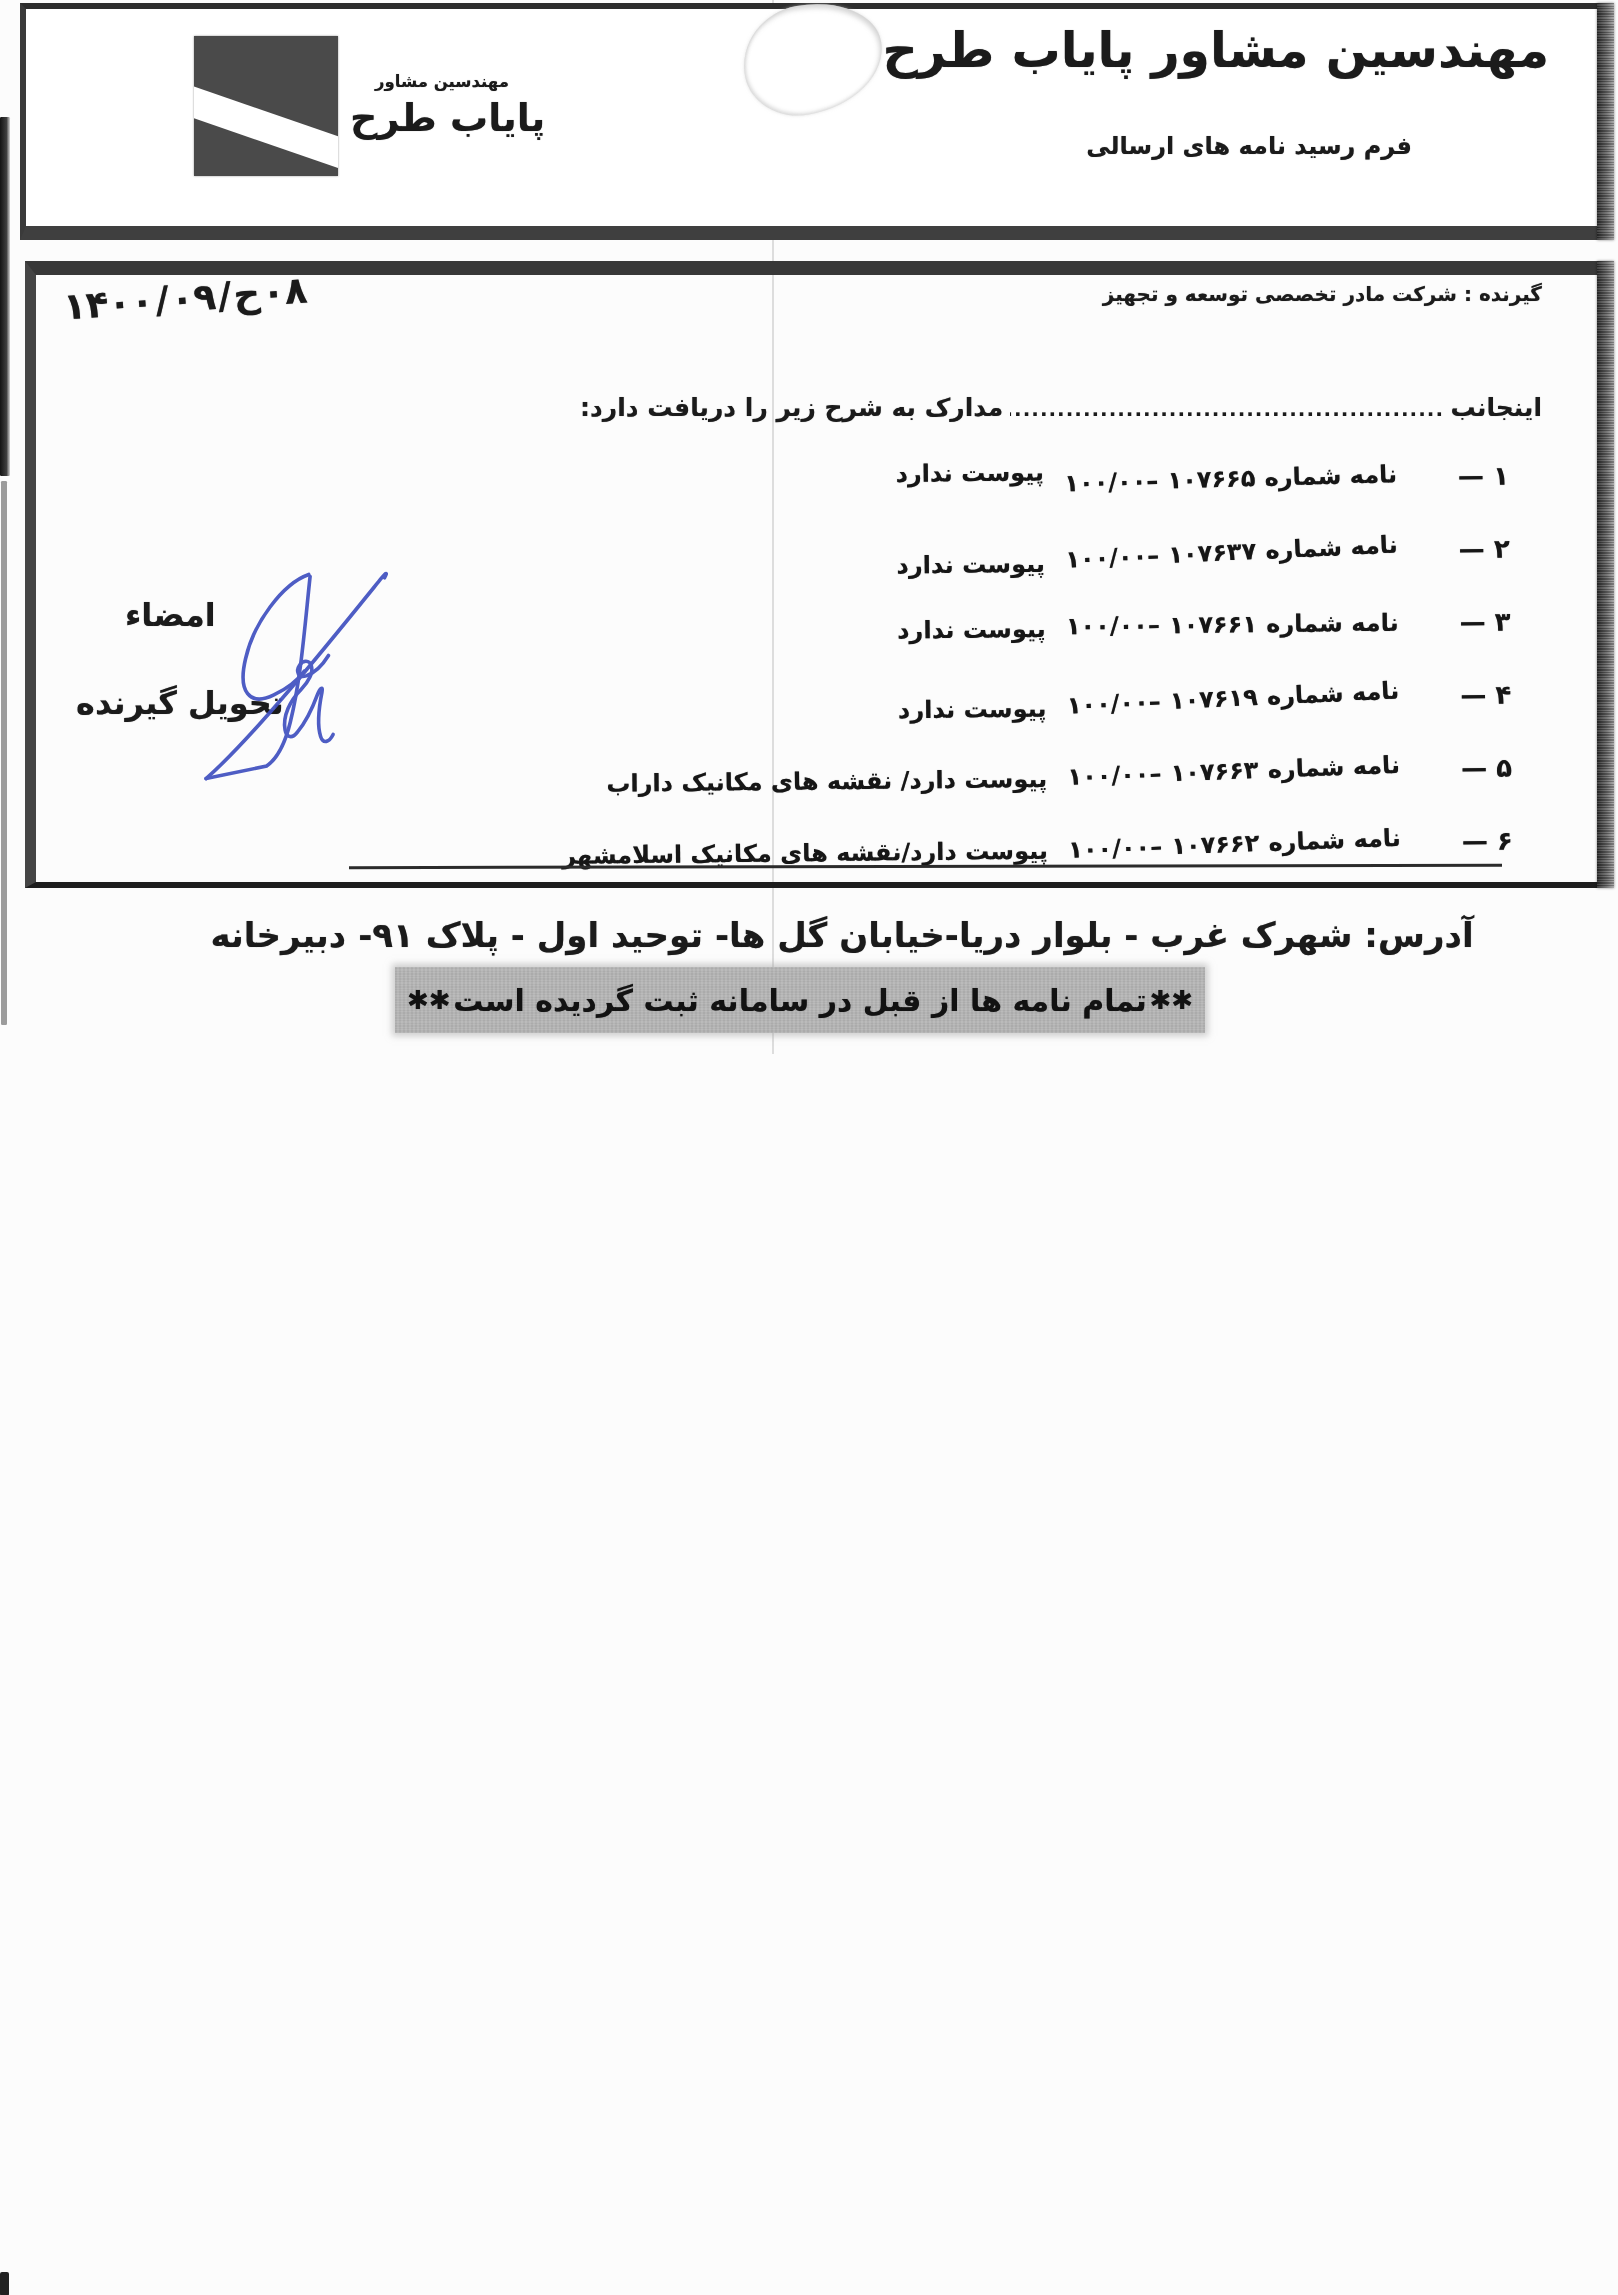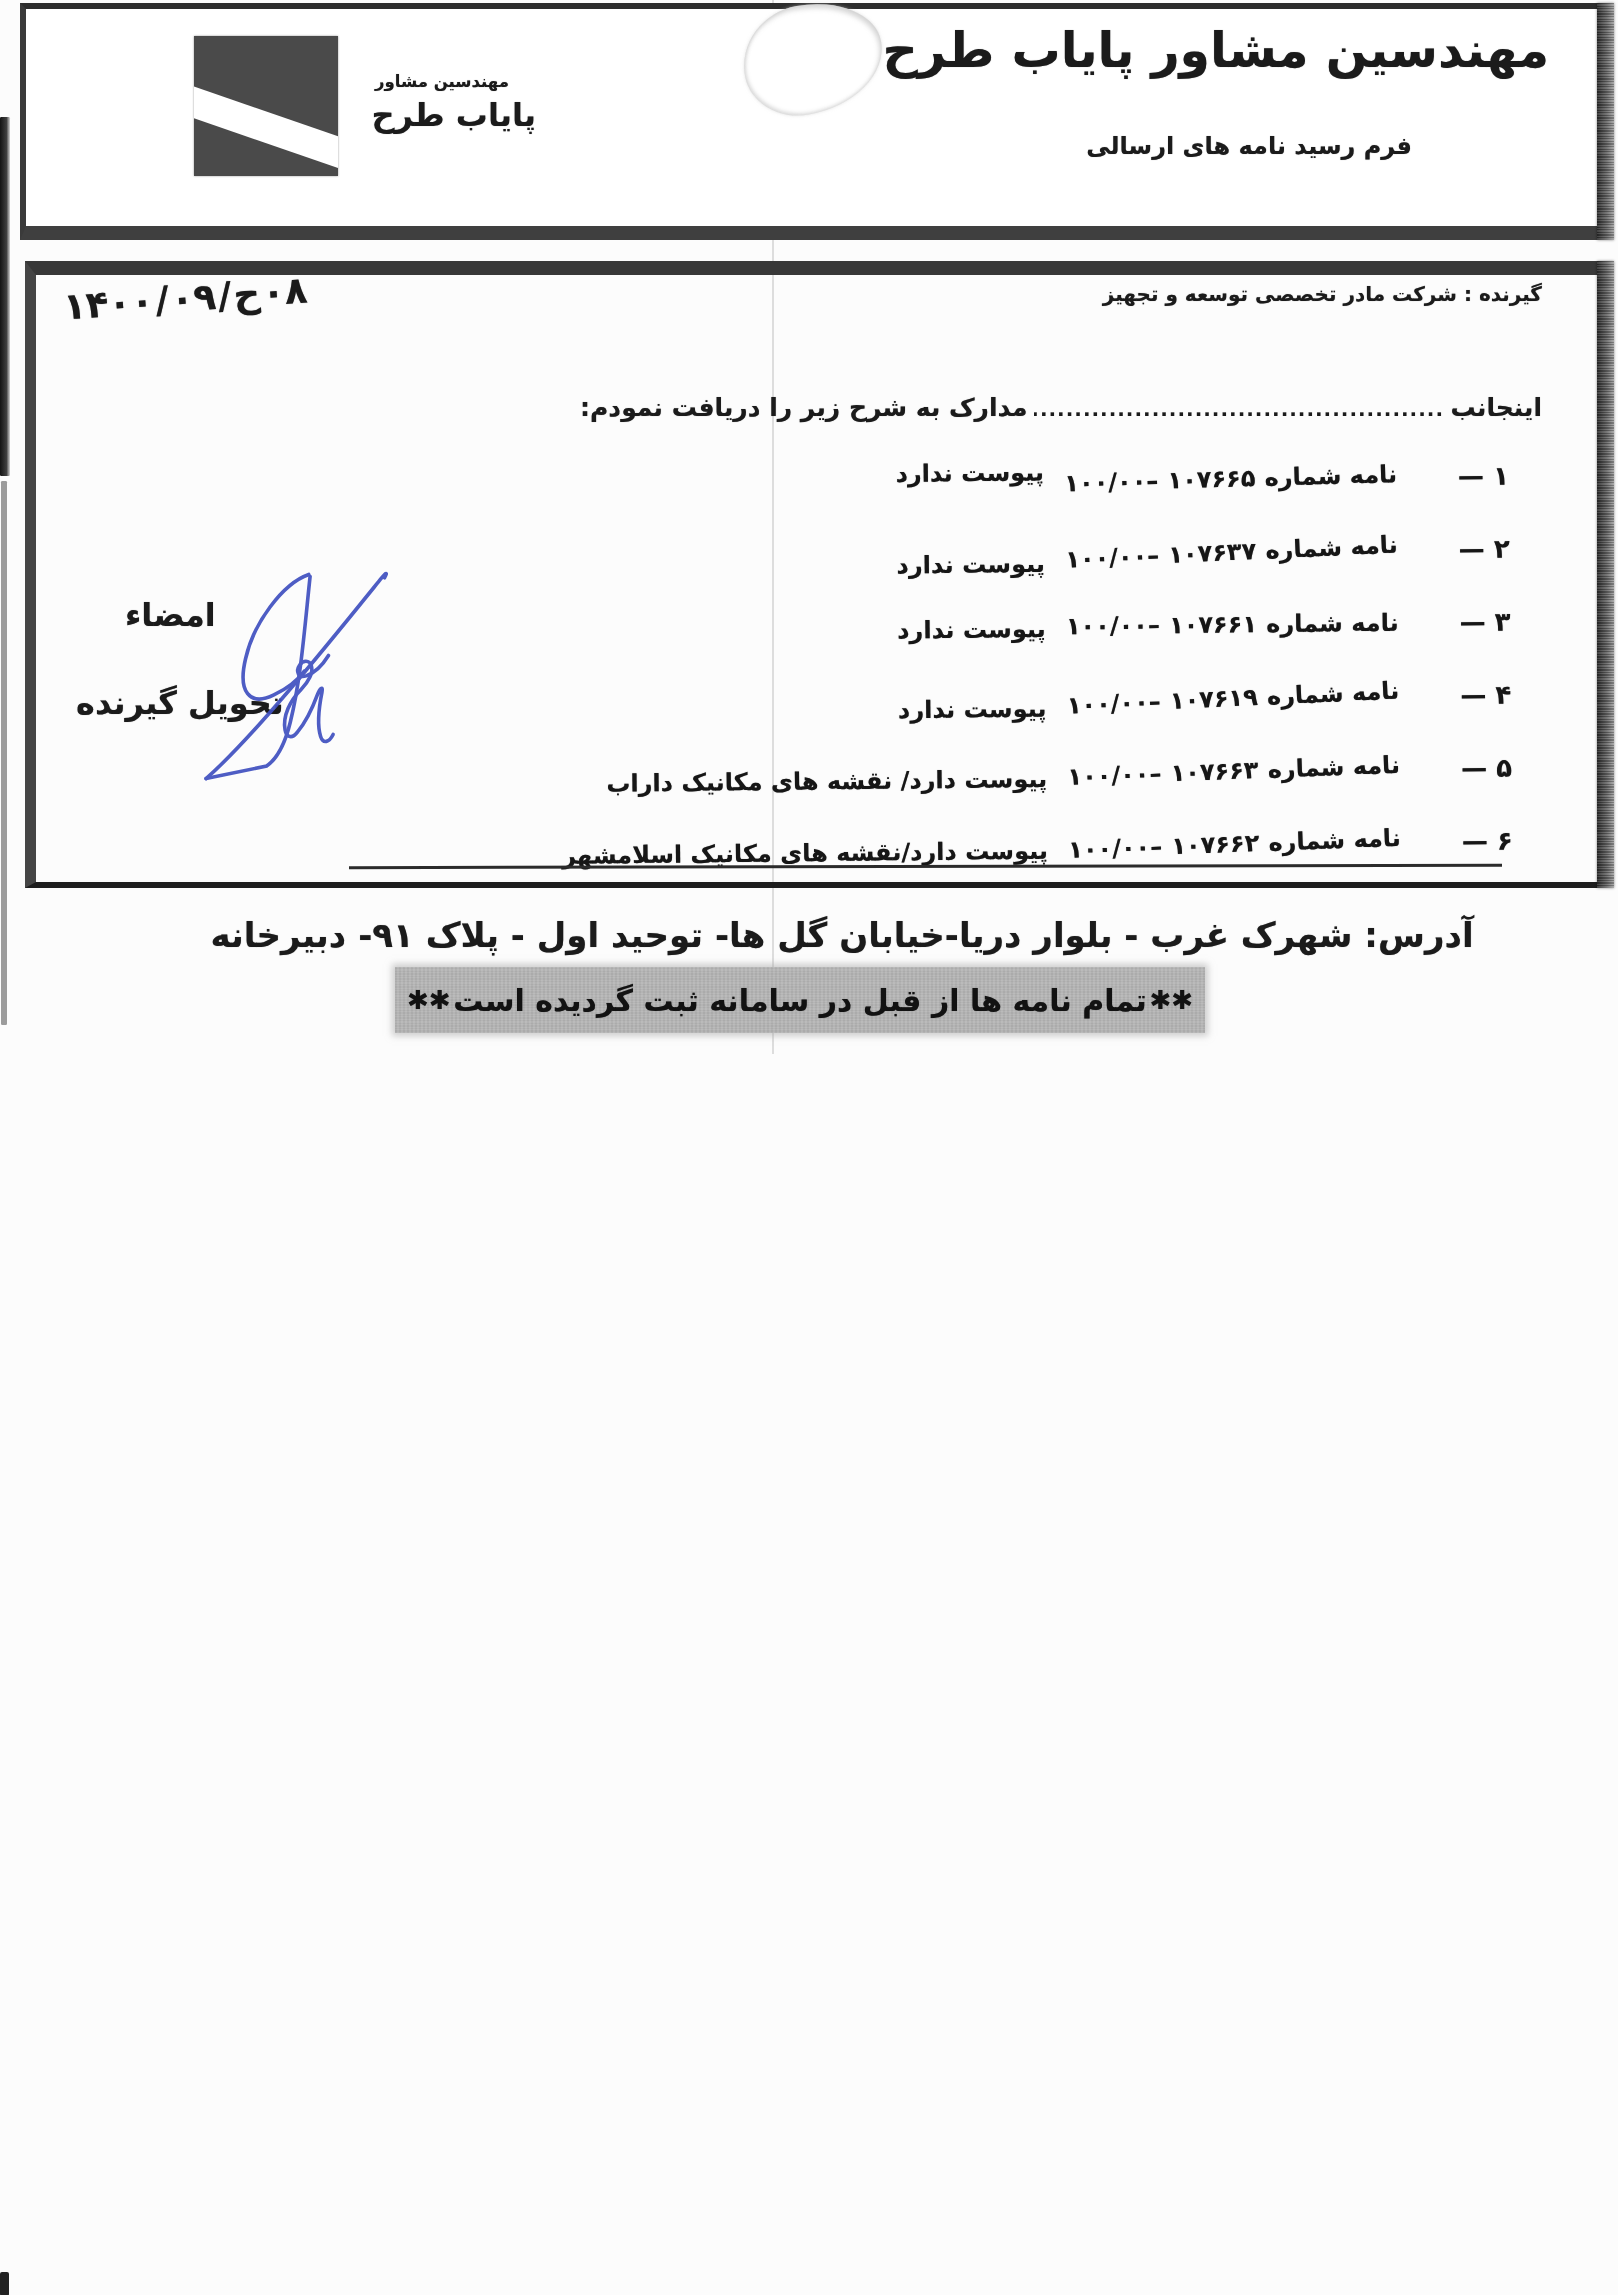--- a/index.html
+++ b/index.html
@@ -37,21 +37,21 @@
   .logo-mark {
     position:absolute; left:194px; top:36px; width:144px; height:140px;
     background:#4a4a4a; overflow:hidden;
     box-shadow:0 0 2px rgba(0,0,0,.4);
   }
   .logo-slash {
     position:absolute; left:-25px; top:78px; width:204px; height:30px;
     background:#fff; transform:rotate(19deg);
   }
   .logo-caption-small {position:absolute; left:343px; top:72px; width:198px; text-align:center; font-size:16.5px;}
-  .logo-caption-large {position:absolute; left:332px; top:96px; width:204px; text-align:right; font-size:32px;}
+  .logo-caption-large {position:absolute; left:350px; top:96px; width:204px; text-align:left; font-size:38px;}
 
   .company-title {position:absolute; right:90px; top:22.4px; font-size:49px;}
   .form-subtitle {position:absolute; right:227px; top:132px; font-size:24px;}
 
   .whiteout {
     position:absolute; left:743px; top:4px; width:140px; height:109px;
     background:#ffffff;
     border-radius:45% 55% 60% 40% / 55% 45% 55% 45%;
     transform:rotate(-10deg);
     box-shadow:
@@ -180,21 +180,21 @@
     <span>۰۹</span>
     <span>/</span>
     <span>ح</span>
     <span>۰۸</span>
   </div>
 
   <div class="to-line txt rtl">گیرنده : شرکت مادر تخصصی توسعه و تجهیز</div>
   <div class="statement">
     <span class="txt">اینجانب</span>
     <span class="dots">...............................................................................................</span>
-    <span class="txt">مدارک به شرح زیر را دریافت نمودم:</span>
+    <span class="txt">مدارک به شرح زیر را دریافت دارد:</span>
   </div>
 
   <div class="letters">
     <div class="letter-row">
       <span class="r-numwrap">
         <span class="r-num txt">۱</span>
         <span class="r-dash txt">—</span>
       </span>
       <span class="r-desc">
         <span class="r-label txt">نامه شماره</span>

